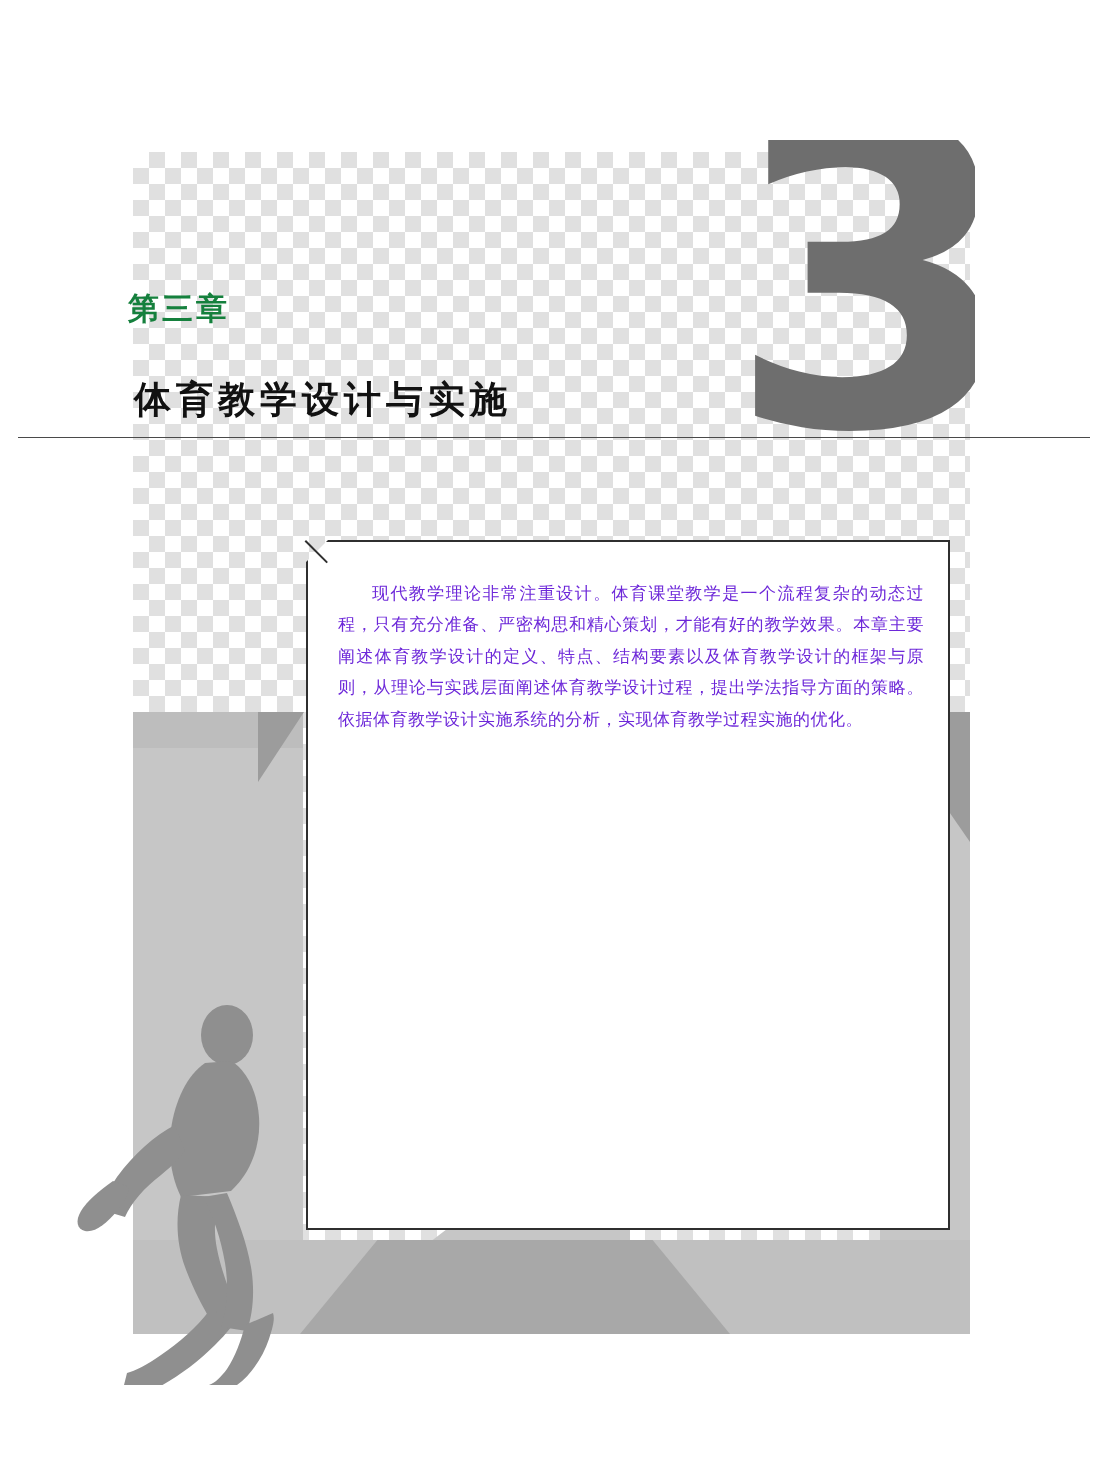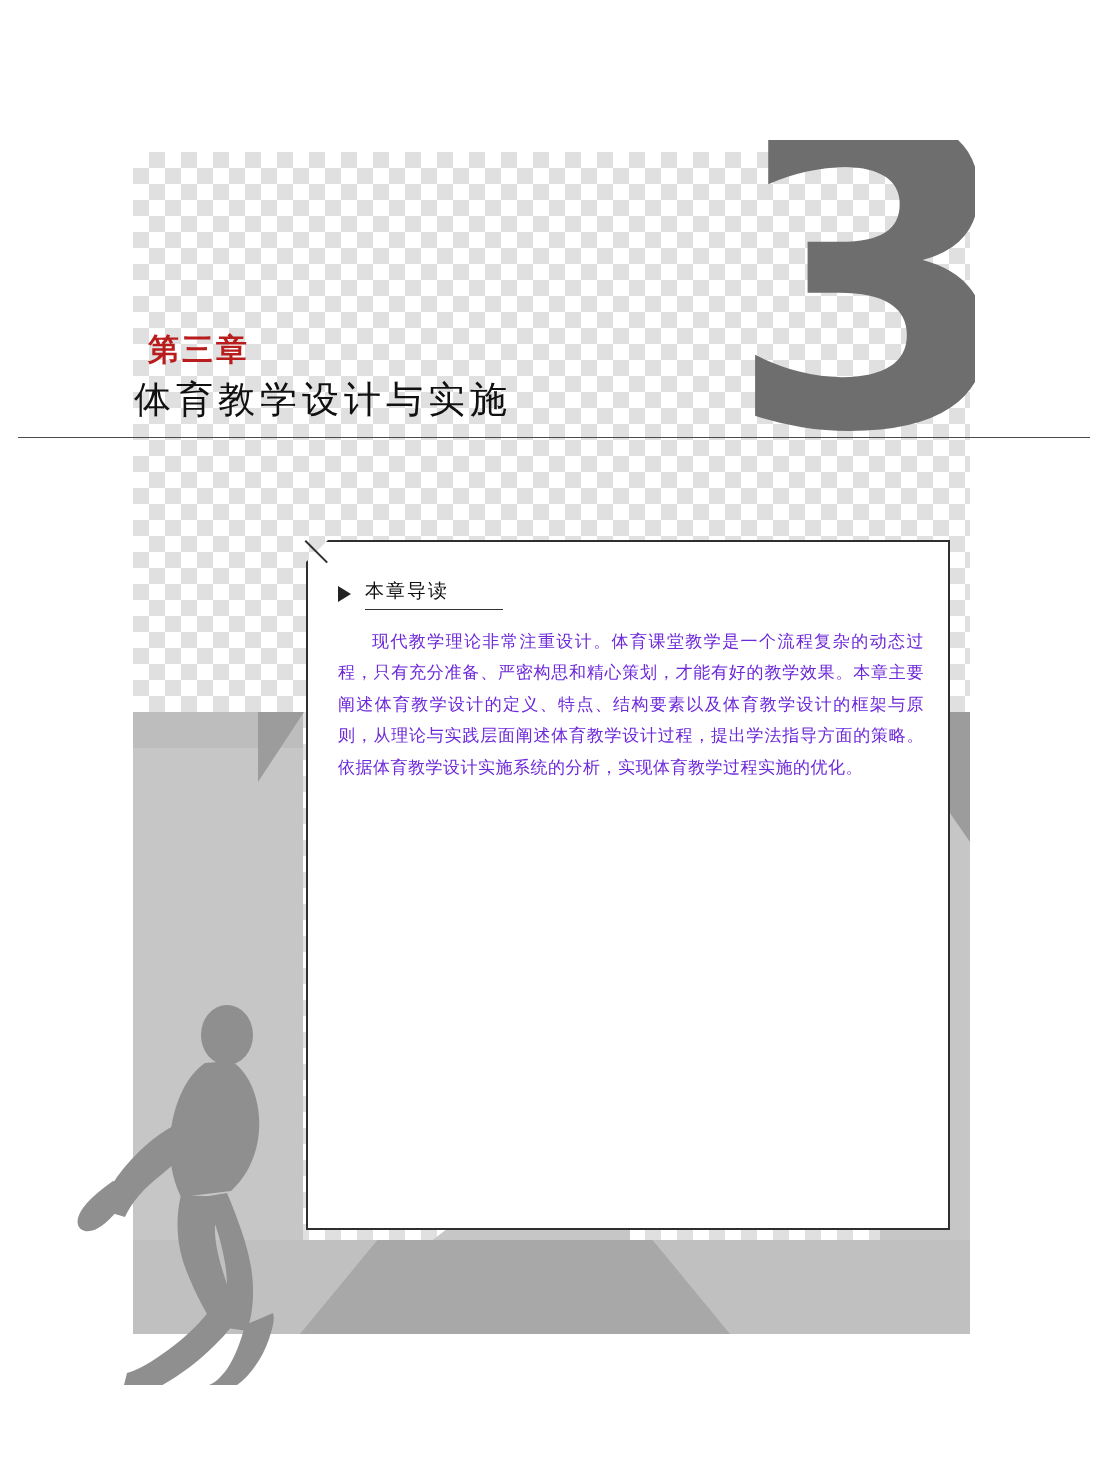--- a/index.html
+++ b/index.html
@@ -58,35 +58,34 @@
     left: 18px;
     top: 437px;
     width: 1072px;
     height: 1px;
     background: #4a4a4a;
   }
 
   
   .chapter-num {
     position: absolute;
-    left: 148px;
+    left: 128px;
     top: 288px;
     font-family: "DejaVu Serif", serif;
     font-weight: bold;
     font-size: 31px;
     letter-spacing: 3px;
-    color: #b91c1c;
-    margin-top: 41px;
+    color: #15803d;
   }
   .chapter-title {
     position: absolute;
     left: 134px;
     top: 375px;
     font-family: "DejaVu Serif", serif;
-    font-weight: normal;
+    font-weight: bold;
     font-size: 37px;
     letter-spacing: 5px;
     color: #111111;
   }
 
   
   .shape-band {
     position: absolute;
     left: 133px;
     top: 712px;
@@ -267,22 +266,18 @@
   <div class="chapter-num">第三章</div>
   <div class="chapter-title">体育教学设计与实施</div>
 
   <div class="rule"></div>
 
   <div class="card"></div>
   <div class="card-corner"></div>
 
   <div class="card-inner">
 
-    <div class="section-head">
-      <div class="tri-marker"></div>
-      <div class="section-title">本章导读</div>
-    </div>
     <p class="para">现代教学理论非常注重设计。体育课堂教学是一个流程复杂的动态过程，只有充分准备、严密构思和精心策划，才能有好的教学效果。本章主要阐述体育教学设计的定义、特点、结构要素以及体育教学设计的框架与原则，从理论与实践层面阐述体育教学设计过程，提出学法指导方面的策略。依据体育教学设计实施系统的分析，实现体育教学过程实施的优化。</p>
 
 
   </div>
 
 </div>
 
 </body></html>

